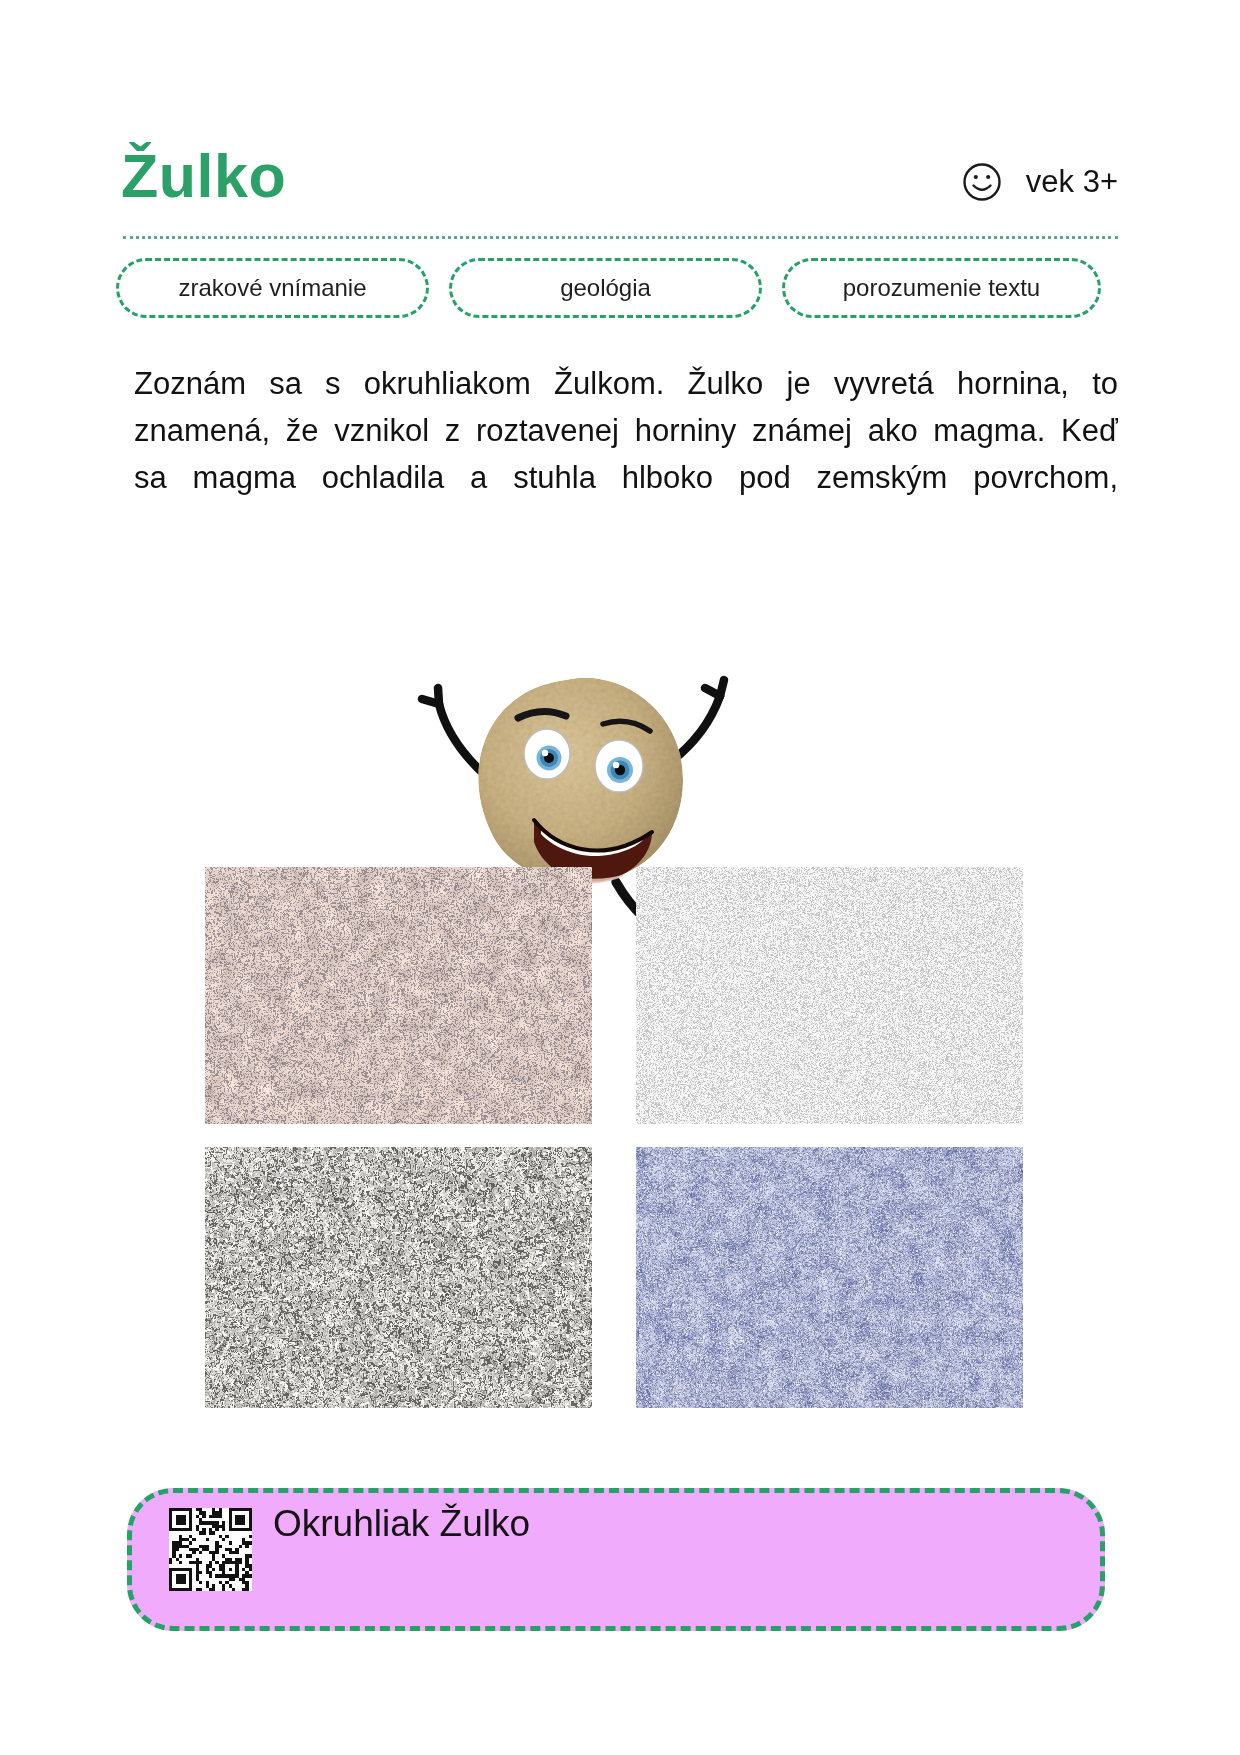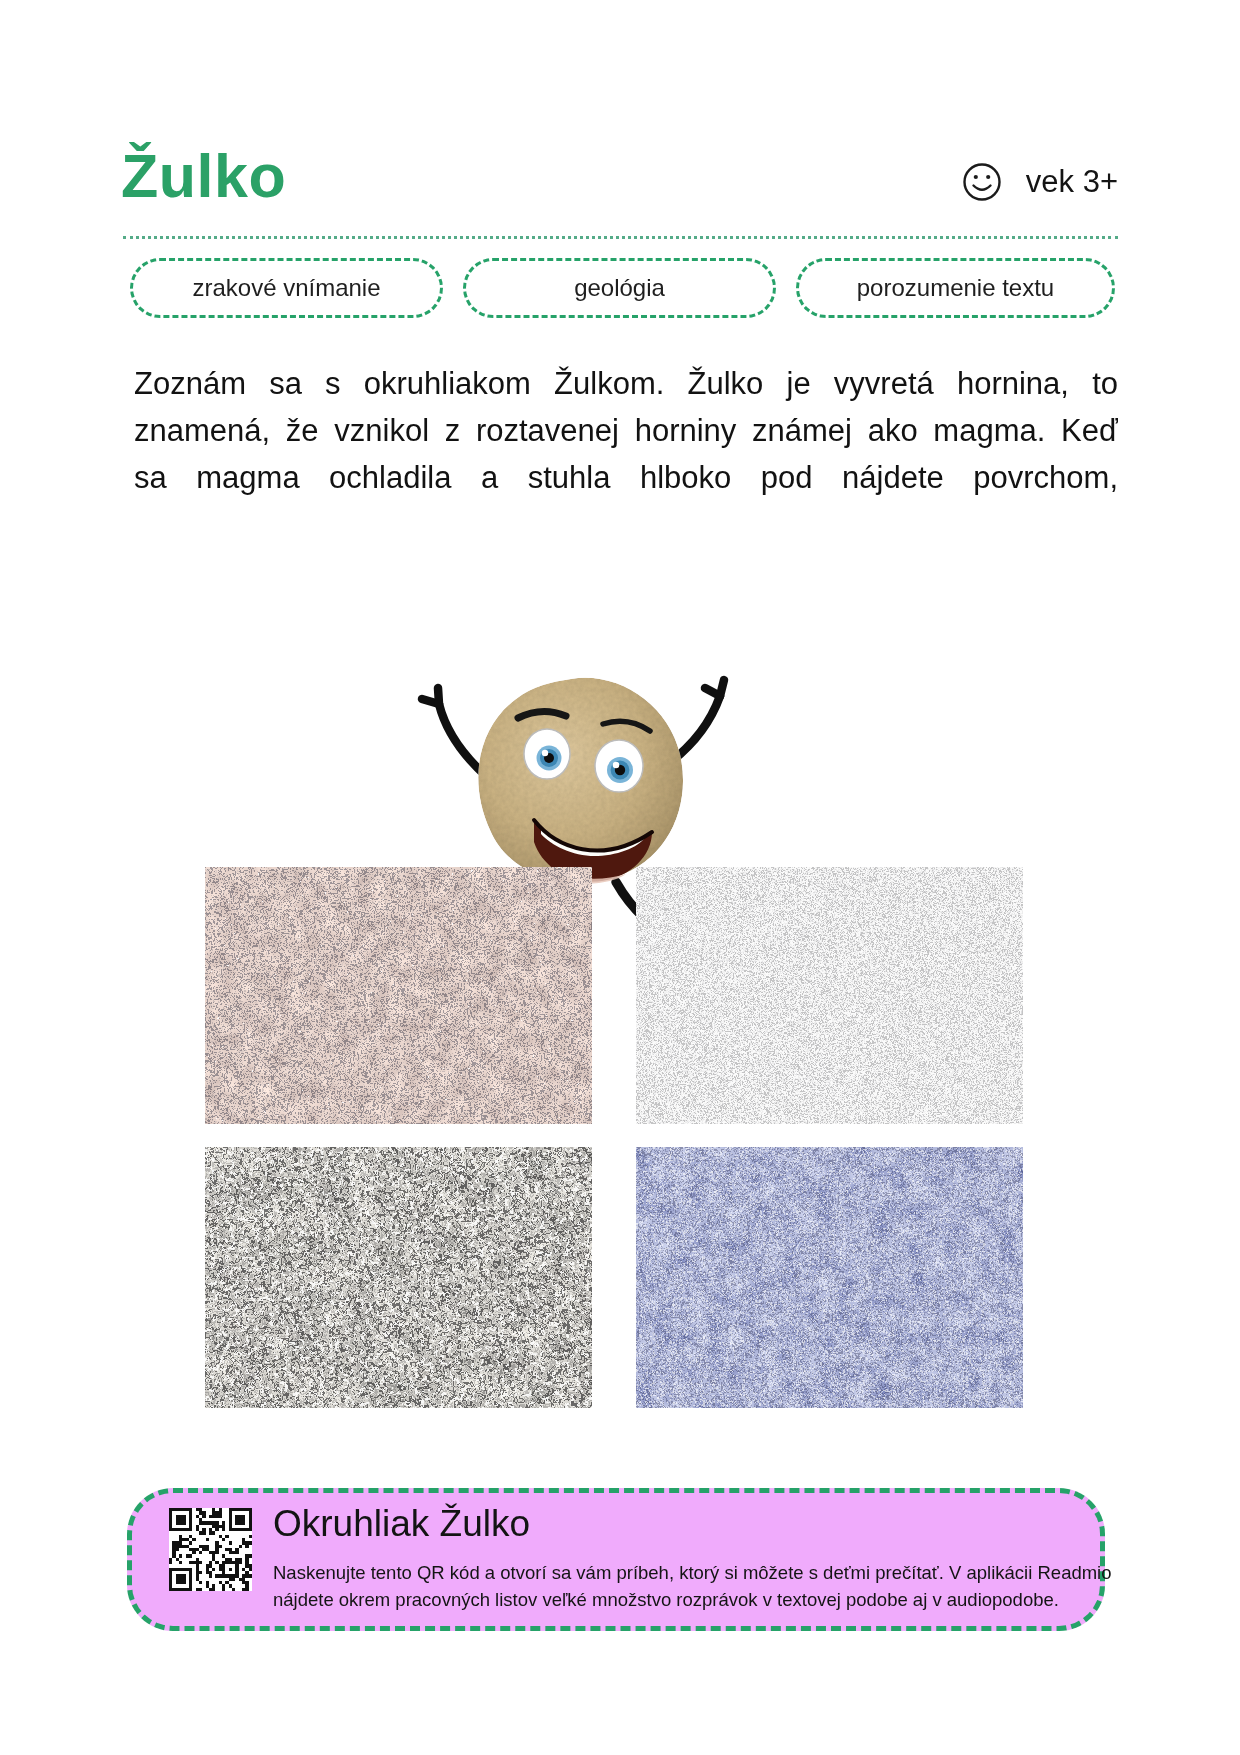--- a/index.html
+++ b/index.html
@@ -14,21 +14,21 @@
   }
   .age{
     position:absolute;top:162px;right:122px;display:flex;align-items:center;gap:24px;
     font-size:31px;color:#141414;
   }
   .sep{
     position:absolute;left:123px;top:236px;width:995px;height:0;
     border-top:3px dotted #55ab88;
   }
   
-  .tags{position:absolute;left:130px;top:258px;width:985px;display:flex;justify-content:space-between;}
+  .tags{position:absolute;left:116px;top:258px;width:985px;display:flex;justify-content:space-between;}
   .tag{
     height:60px;border:3px dashed #26a269;border-radius:31px;box-sizing:border-box;
     display:flex;align-items:center;justify-content:center;font-size:24px;color:#1f1f1f;
   }
   .tag.w1{width:313px}.tag.w2{width:313px}.tag.w3{width:319px}
   
   .intro{position:absolute;left:134px;top:336px;width:984px;font-size:31px;color:#121212;margin-top:24px;}
   .jline{height:47px;line-height:47px;text-align:justify;text-align-last:justify;overflow:hidden;}
   .jline.last{text-align-last:left;}
   
@@ -168,21 +168,21 @@
       <span>geológia</span>
     </div>
     <div class="tag w3">
       <span>porozumenie textu</span>
     </div>
   </div>
 
   <div class="intro">
     <div class="jline">Zoznám sa s okruhliakom Žulkom. Žulko je vyvretá hornina, to</div>
     <div class="jline">znamená, že vznikol z roztavenej horniny známej ako magma. Keď</div>
-    <div class="jline">sa magma ochladila a stuhla hlboko pod nájdete povrchom,</div>
+    <div class="jline">sa magma ochladila a stuhla hlboko pod zemským povrchom,</div>
   </div>
 
   <svg class="pebble" viewBox="0 0 330 345" width="330" height="345">
 
     <g stroke="#101010" stroke-width="8.5" stroke-linecap="round" fill="none">
       <path d="M80,142 C58,122 40,98 33,70"></path>
       <path d="M33,70 l-17,-5"></path>
       <path d="M33,70 l-1,-16"></path>
       <path d="M262,130 C286,112 304,90 314,62"></path>
       <path d="M314,62 l-15,-8"></path>
@@ -429,19 +429,15 @@
         <rect x="8" y="24" width="1" height="1" fill="#111"></rect>
         <rect x="9" y="24" width="1" height="1" fill="#111"></rect>
         <rect x="12" y="24" width="1" height="1" fill="#111"></rect>
         <rect x="13" y="24" width="1" height="1" fill="#111"></rect>
         <rect x="16" y="24" width="1" height="1" fill="#111"></rect>
         <rect x="19" y="24" width="1" height="1" fill="#111"></rect>
         <rect x="22" y="24" width="1" height="1" fill="#111"></rect>
         <rect x="23" y="24" width="1" height="1" fill="#111"></rect>
       </svg>
     <div class="ftitle">Okruhliak Žulko</div>
-    <div class="ftext">
-      <div>Naskenujte tento QR kód a otvorí sa vám príbeh, ktorý si môžete s deťmi prečítať. V aplikácii Readmio</div>
-      <div>nájdete okrem pracovných listov veľké množstvo rozprávok v textovej podobe aj v audiopodobe.</div>
-    </div>
   </div>
 
 </div>
 
 </body></html>

